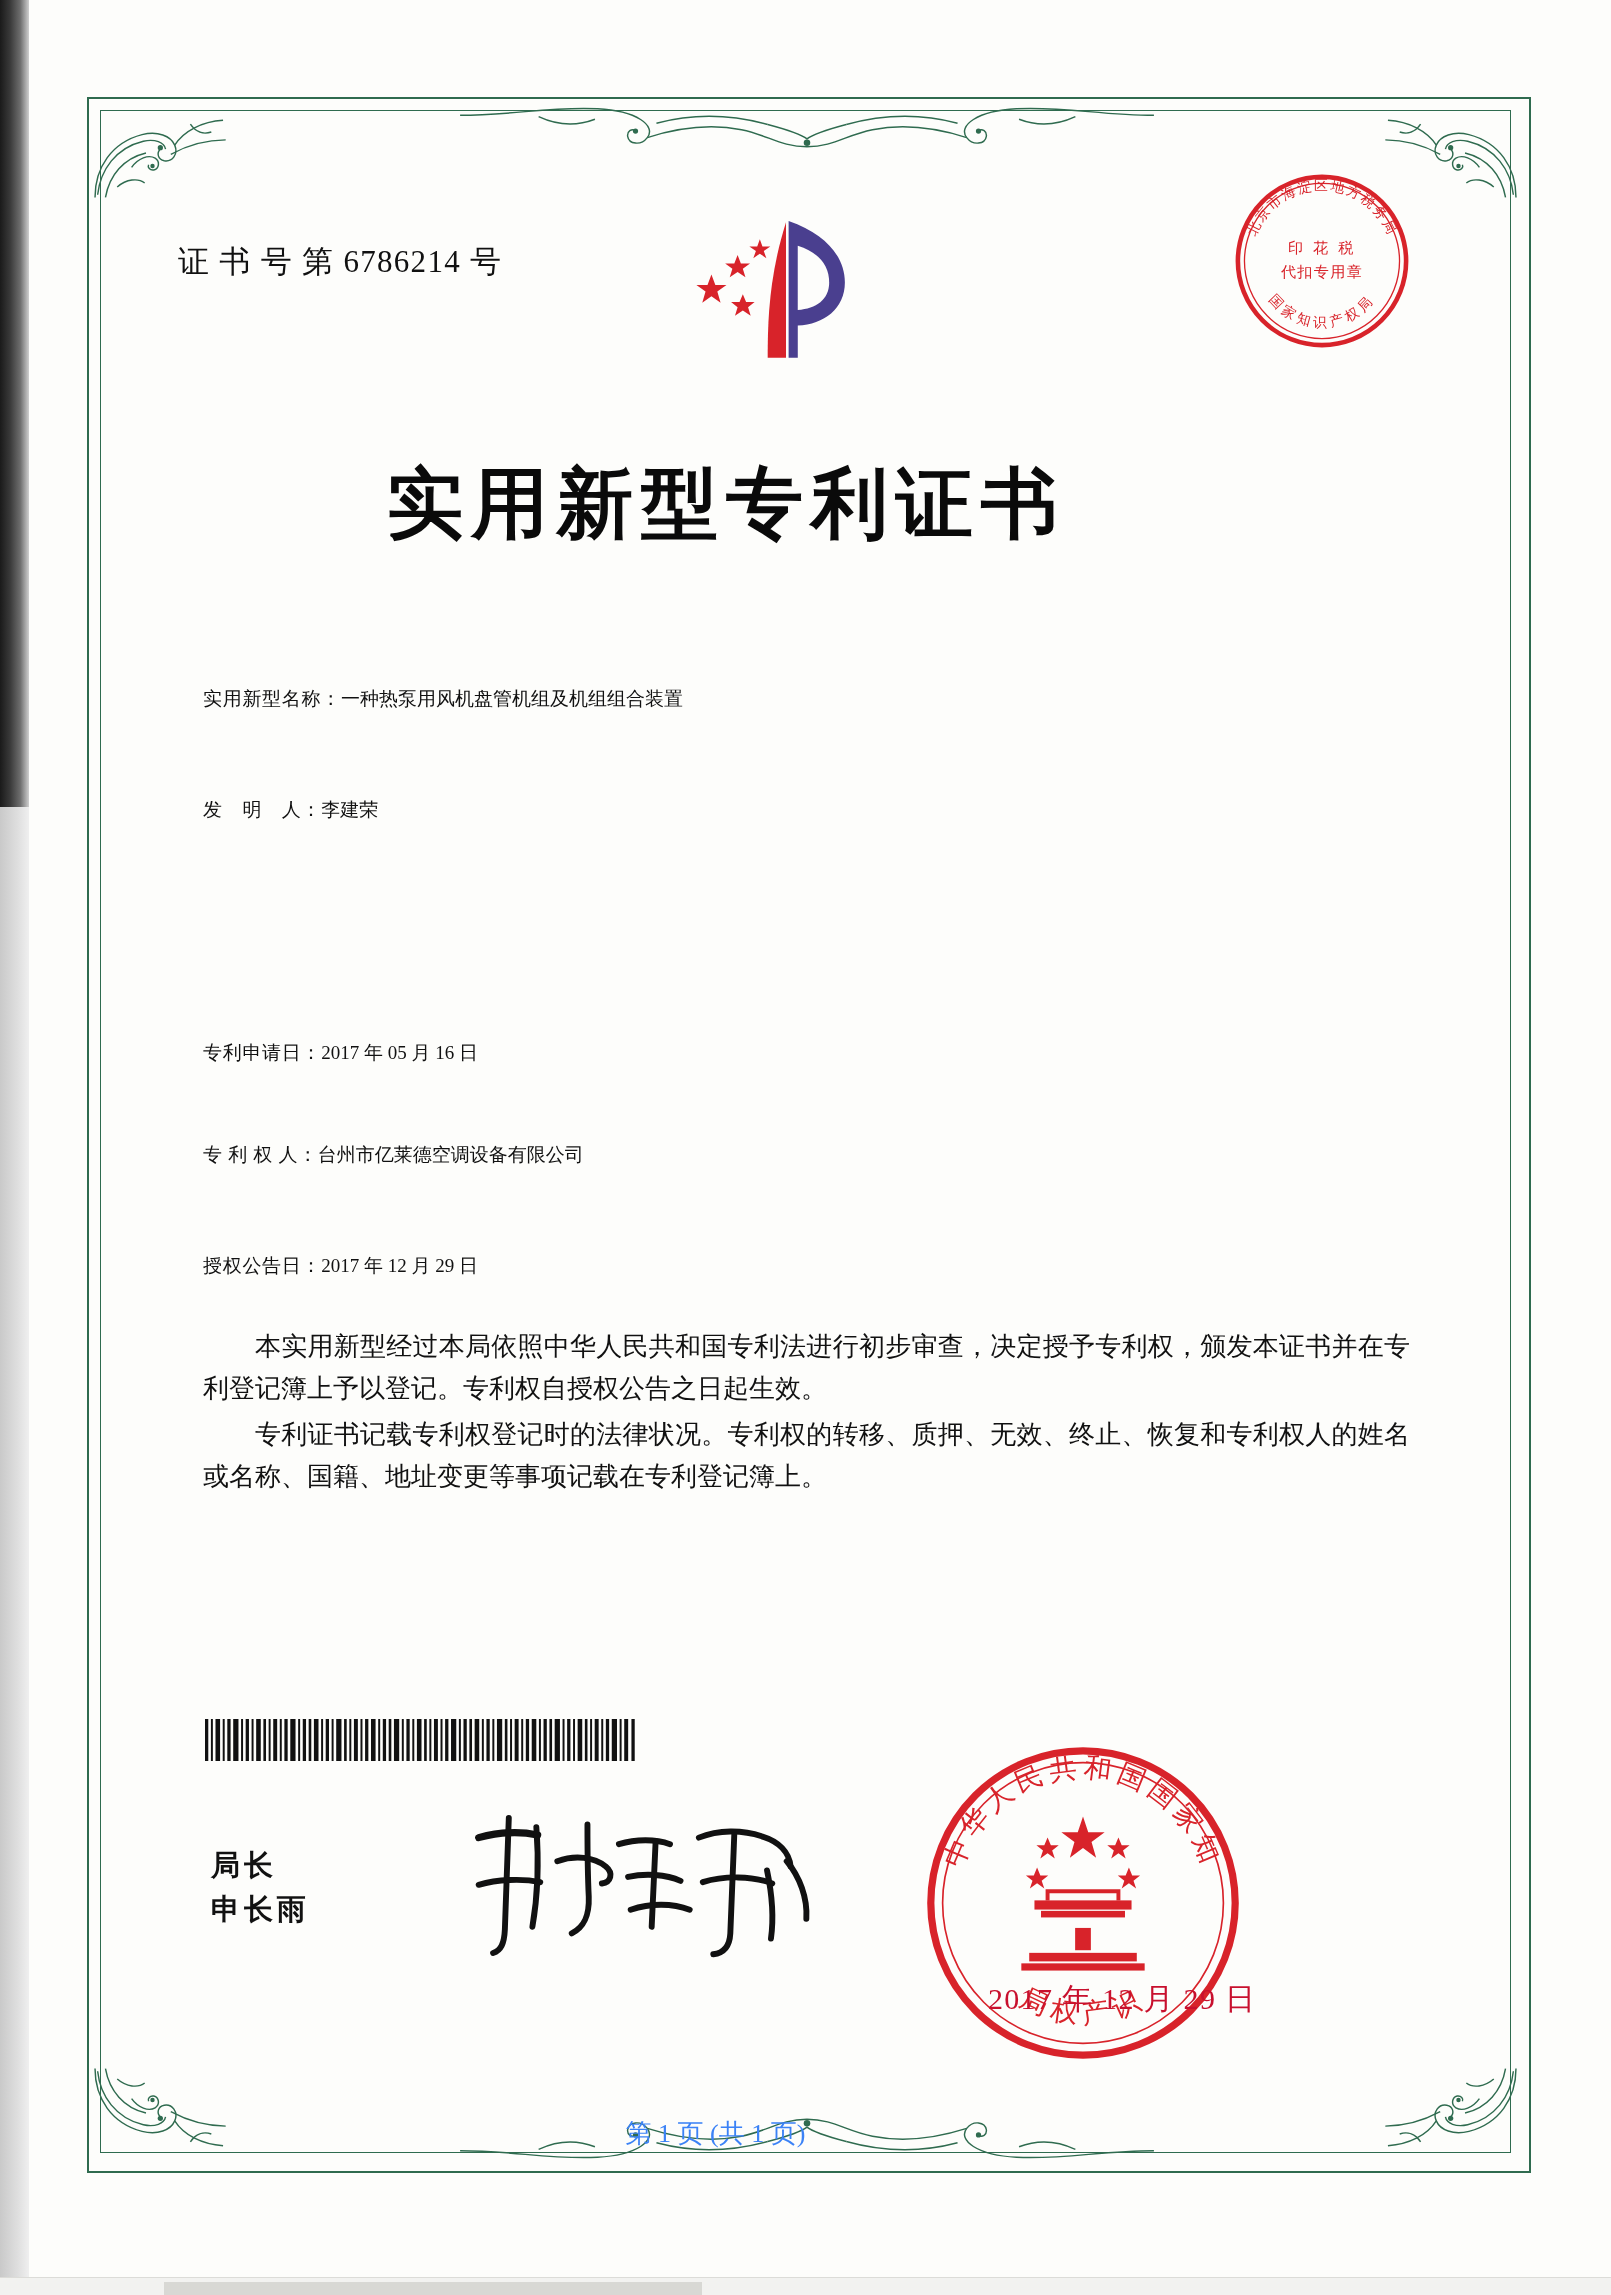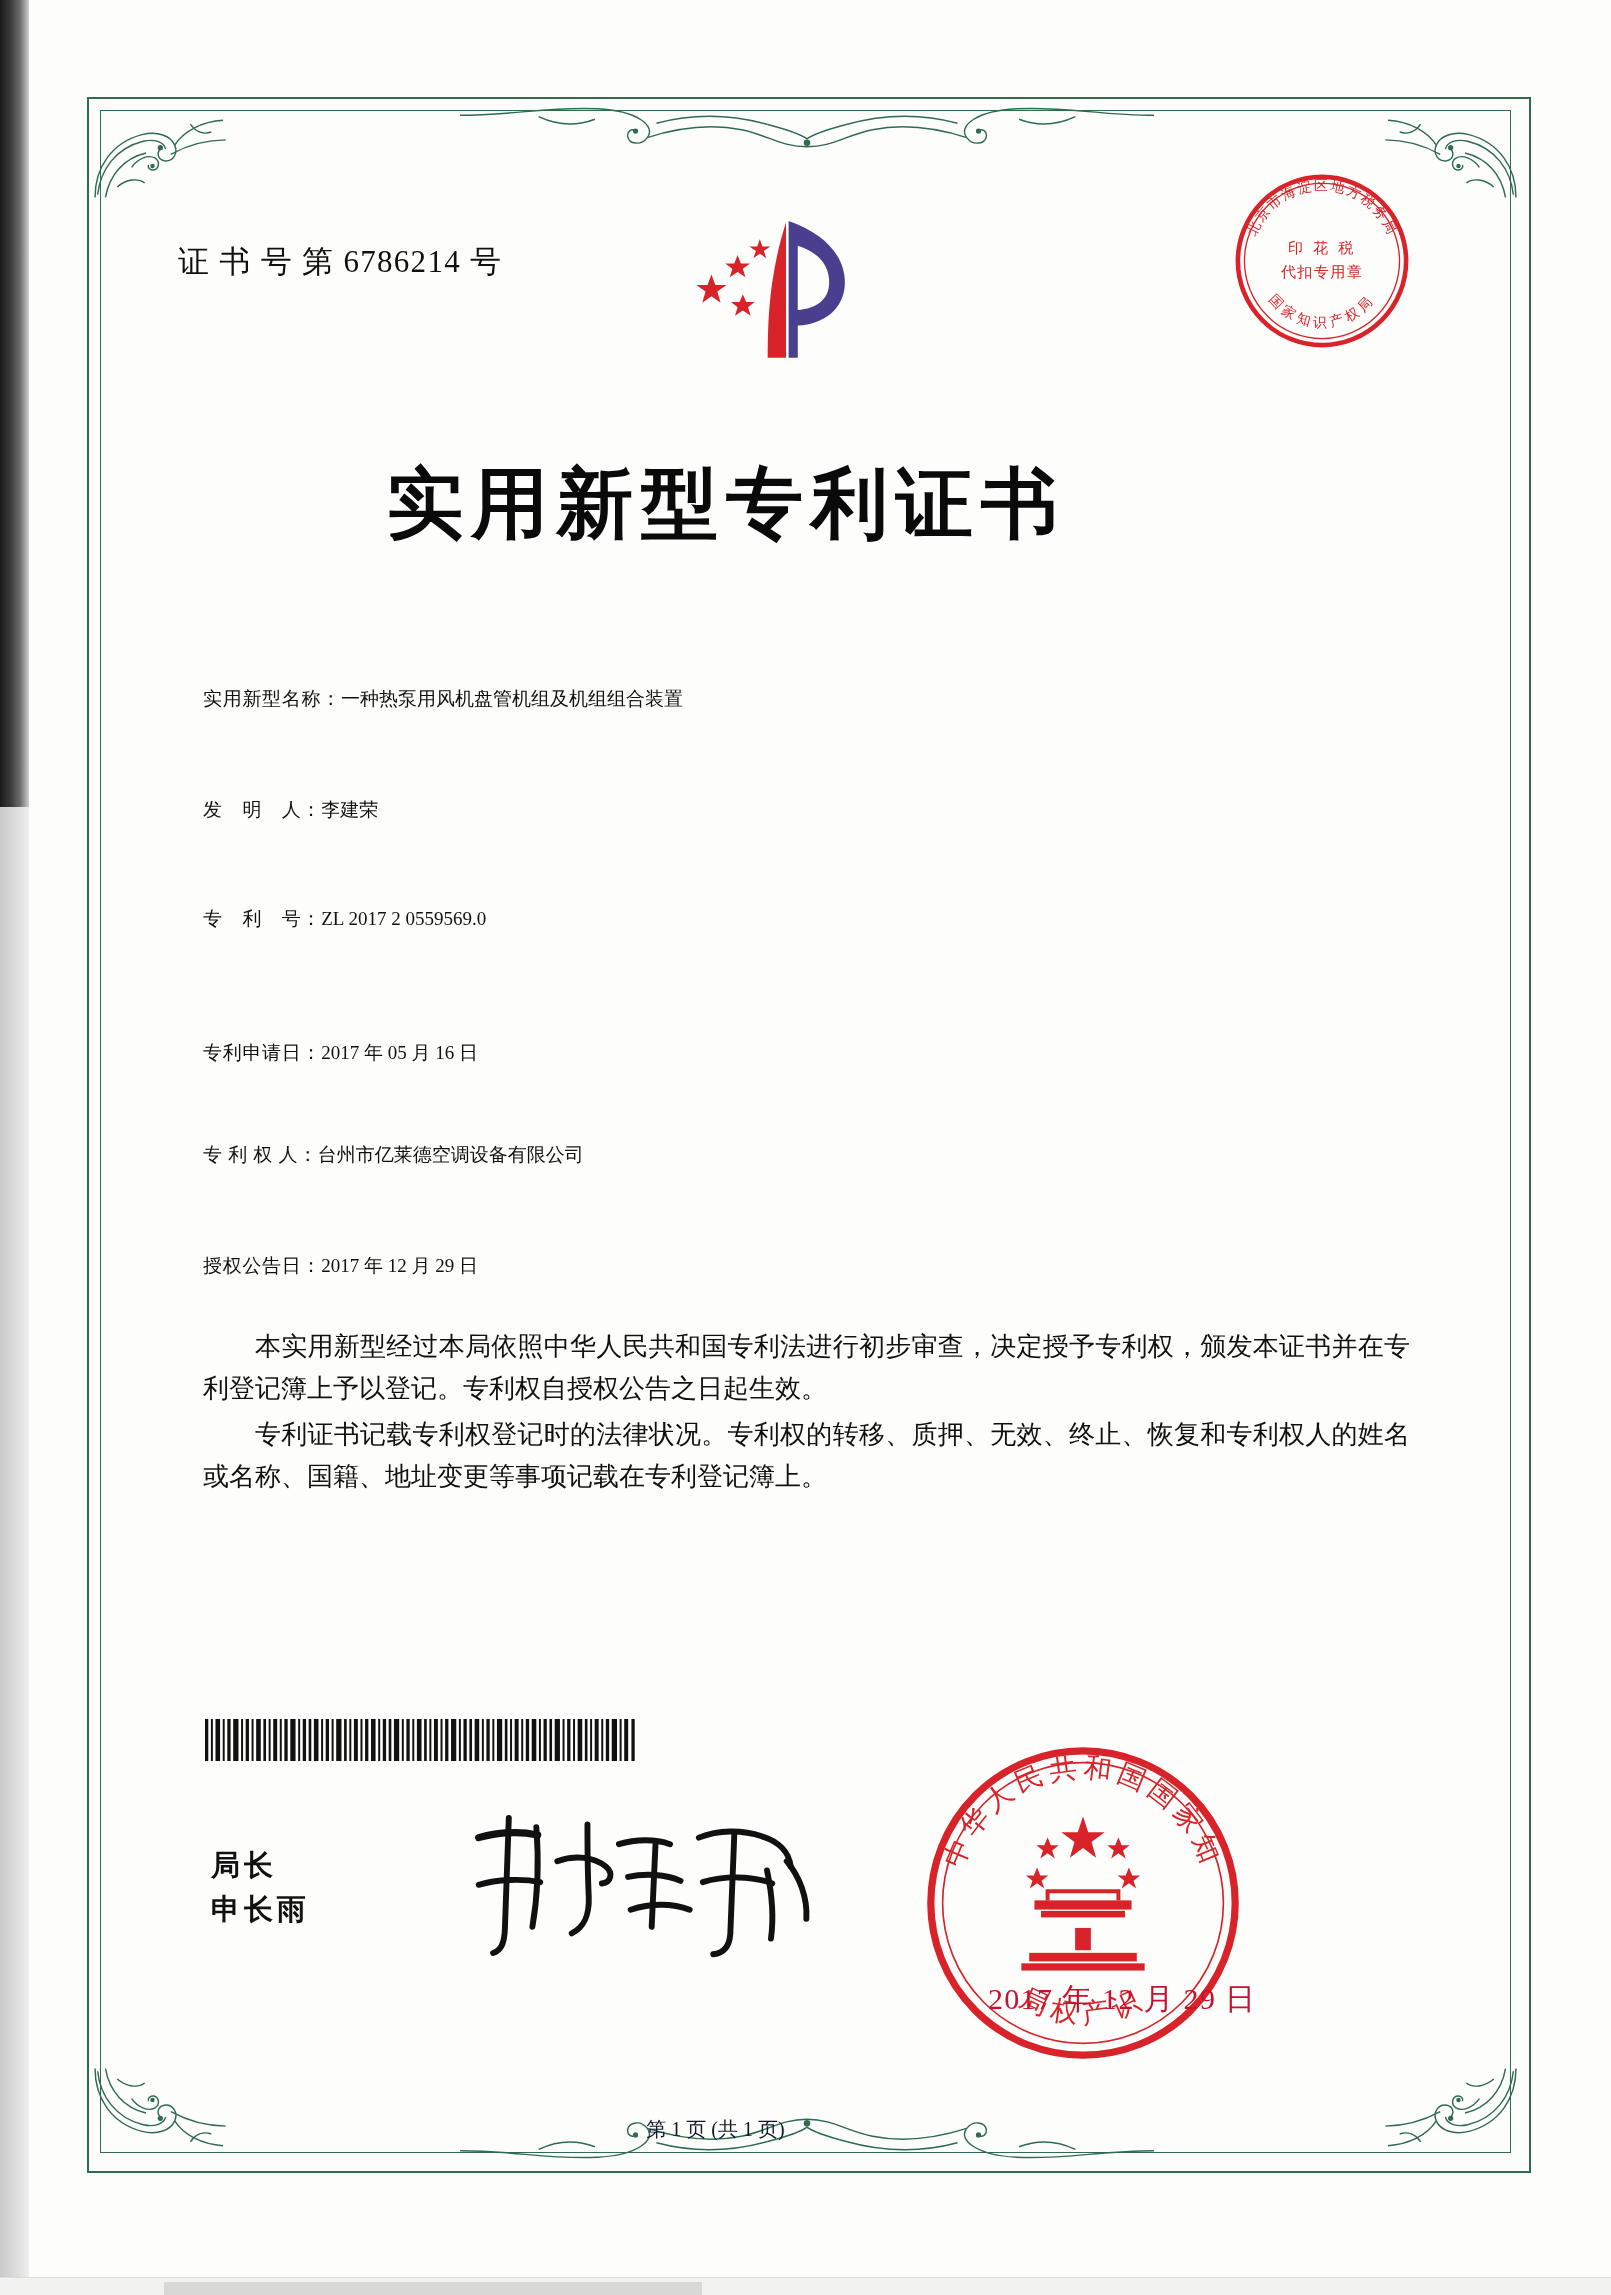--- a/index.html
+++ b/index.html
@@ -187,22 +187,22 @@
     color: #c8102e;
     letter-spacing: 1.3px;
     font-family: "Liberation Serif", serif;
   }
 
   .page-footer {
     position: absolute;
     left: 0; top: 2116px;
     width: 1431px;
     text-align: center;
-    font-size: 20px;
-    color: #0f172a;
+    font-size: 26px;
+    color: #3b82f6;
     font-family: "Liberation Serif", serif;
   }
 </style>
 </head>
 <body>
 
 <div class="page">
 
   <div class="scan-edge-top"></div>
   <div class="scan-edge-bottom"></div>
@@ -333,23 +333,20 @@
     </svg>
   </div>
 
   <div class="main-title">实用新型专利证书</div>
 
   <div class="field f1">
     <span class="lab">实用新型名称：</span><span>一种热泵用风机盘管机组及机组组合装置</span>
   </div>
   <div class="field f2">
     <span class="lab">发　明　人：</span><span>李建荣</span>
-  </div>
-  <div class="field f3">
-    <span class="lab">专　利　号：</span><span>ZL 2017 2 0559569.0</span>
   </div>
   <div class="field f4">
     <span class="lab">专利申请日：</span><span>2017 年 05 月 16 日</span>
   </div>
   <div class="field f5">
     <span class="lab">专 利 权 人：</span><span>台州市亿莱德空调设备有限公司</span>
   </div>
   <div class="field f6">
     <span class="lab">授权公告日：</span><span>2017 年 12 月 29 日</span>
   </div>

